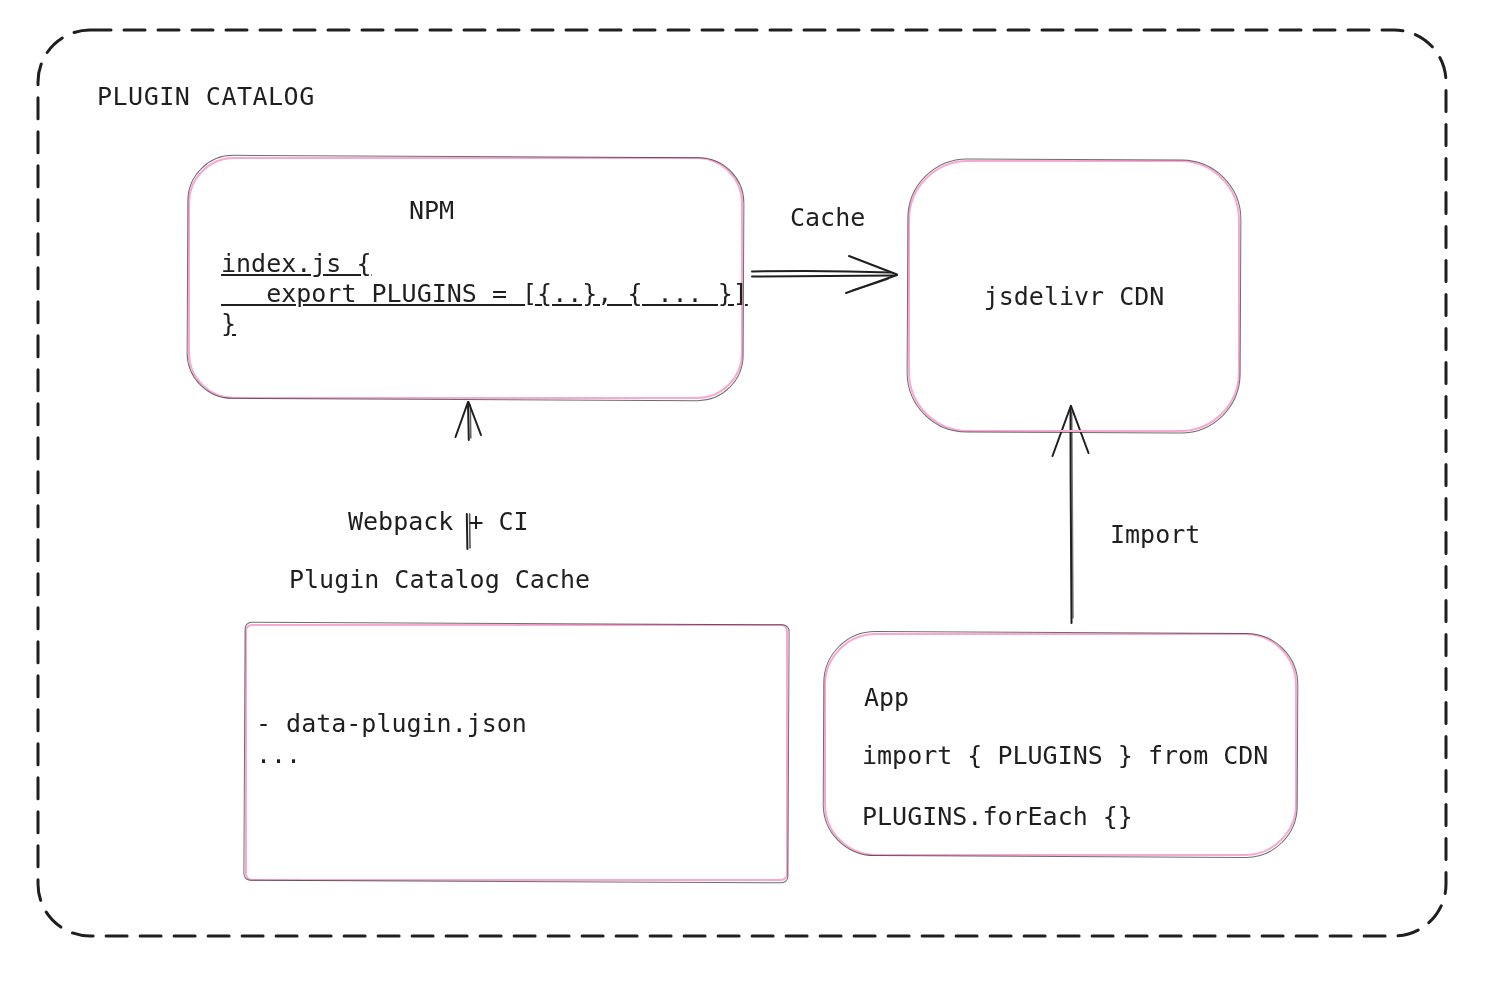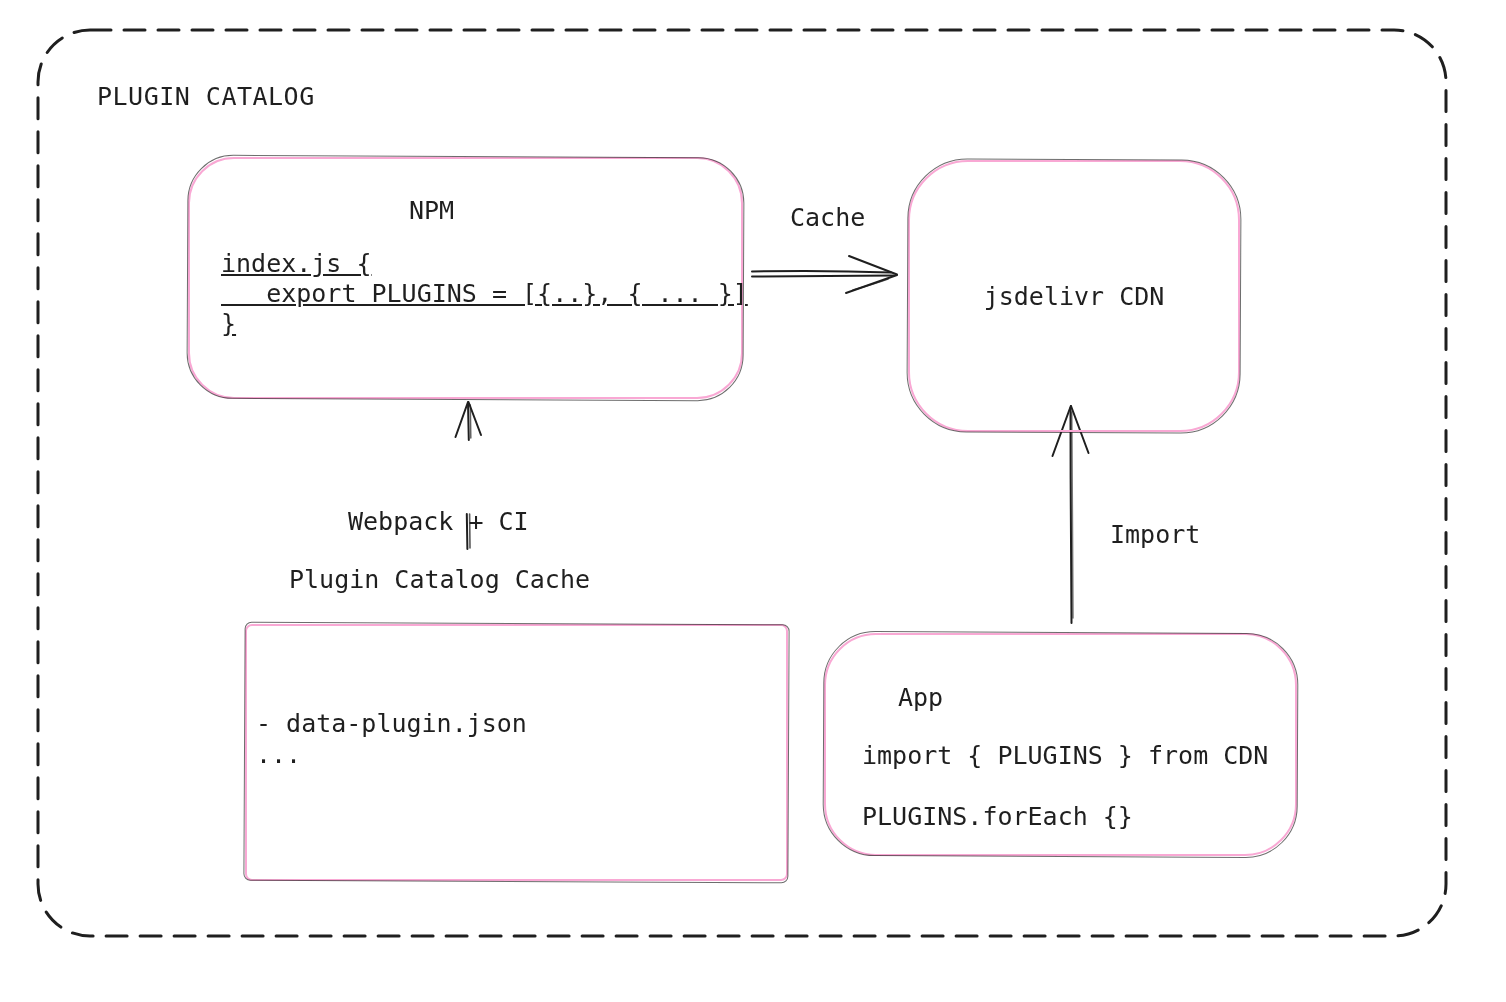--- a/index.html
+++ b/index.html
@@ -54,21 +54,21 @@
   .diagram-title {
     position: absolute;
     left: 97px;
     top: 82px;
     letter-spacing: 0.5px;
   }
   .npm-title   { position: absolute; left: 219px; top: 37px; }
   .npm-code    { position: absolute; left: 31px;  top: 90px; line-height: 30px; text-decoration: underline; }
   .code-line   { white-space: pre; }
   .repo-files  { position: absolute; left: 9px;   top: 82px; line-height: 31px; }
-  .app-title   { position: absolute; left: 38px;  top: 48px; margin-left: 34px; }
+  .app-title   { position: absolute; left: 38px;  top: 48px; }
   .app-line1   { position: absolute; left: 36px;  top: 106px; }
   .app-line2   { position: absolute; left: 36px;  top: 167px; }
 
   .edge-label { position: absolute; white-space: pre; }
   #cache-label  { left: 790px;  top: 203px; }
   #build-label  { left: 348px;  top: 449px; width: 240px; text-align: left; line-height: 29px; }
   #repo-label   { left: 289px;  top: 565px; }
   #import-label { left: 1110px; top: 520px; }
 </style>
 </head>

